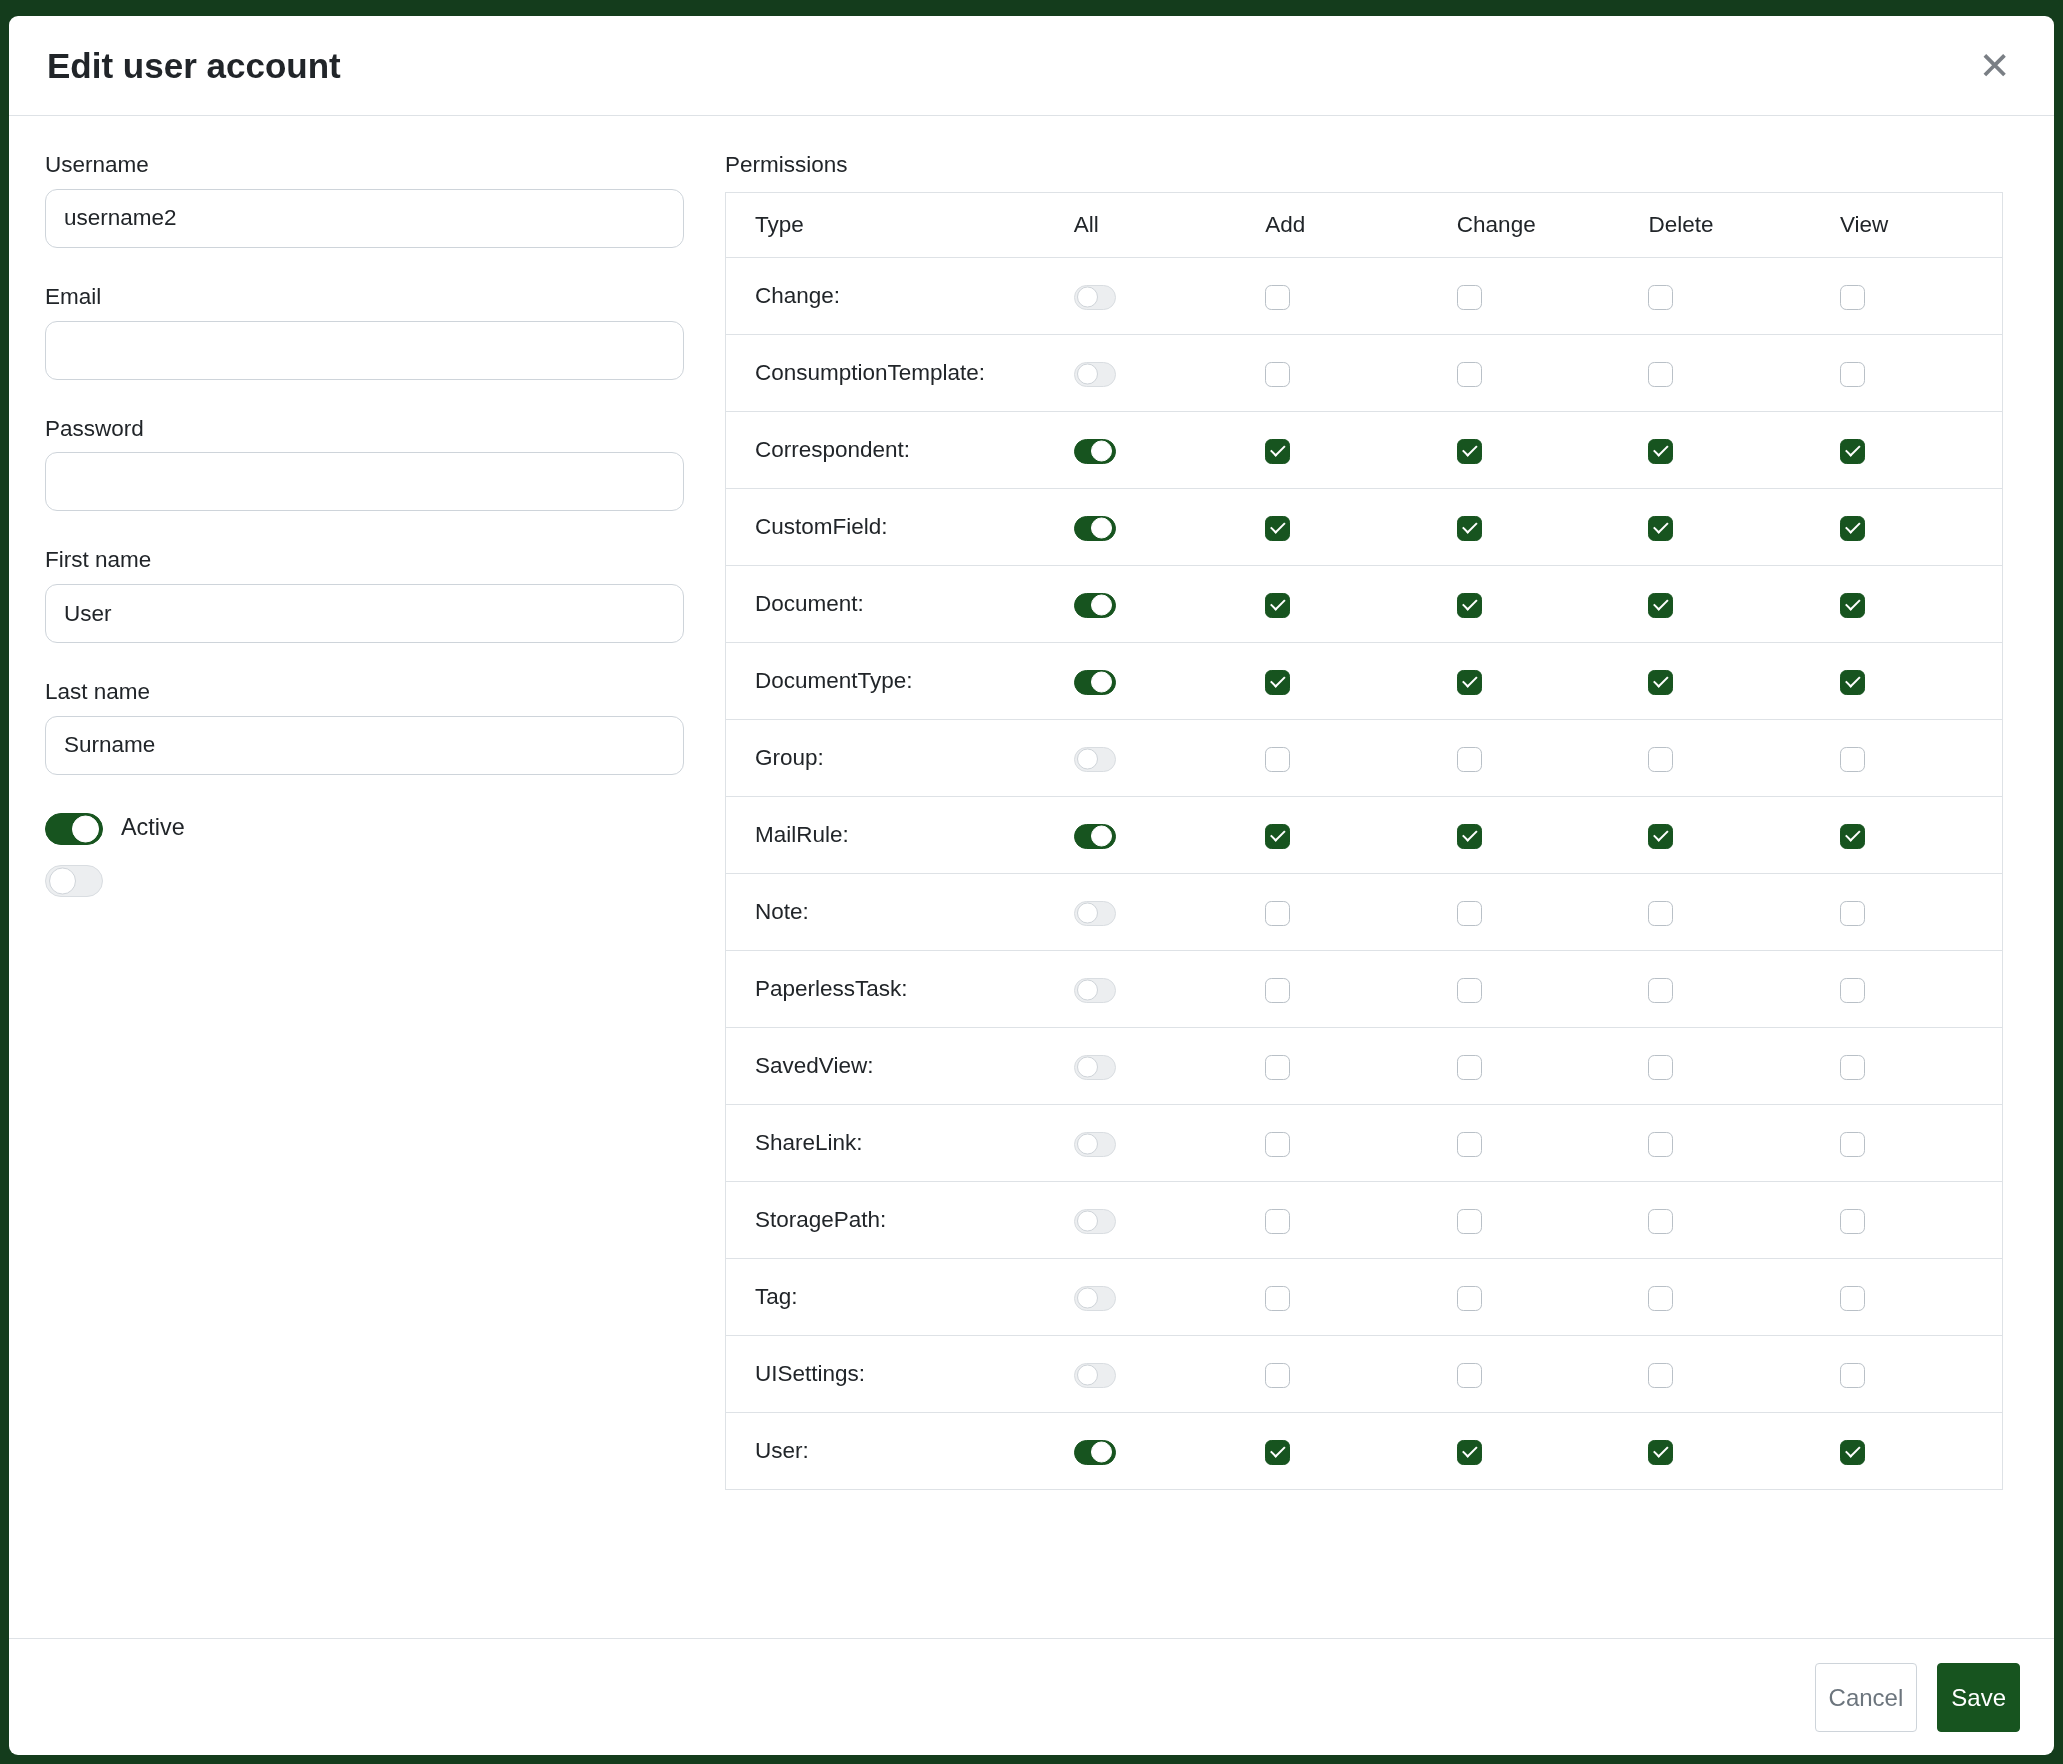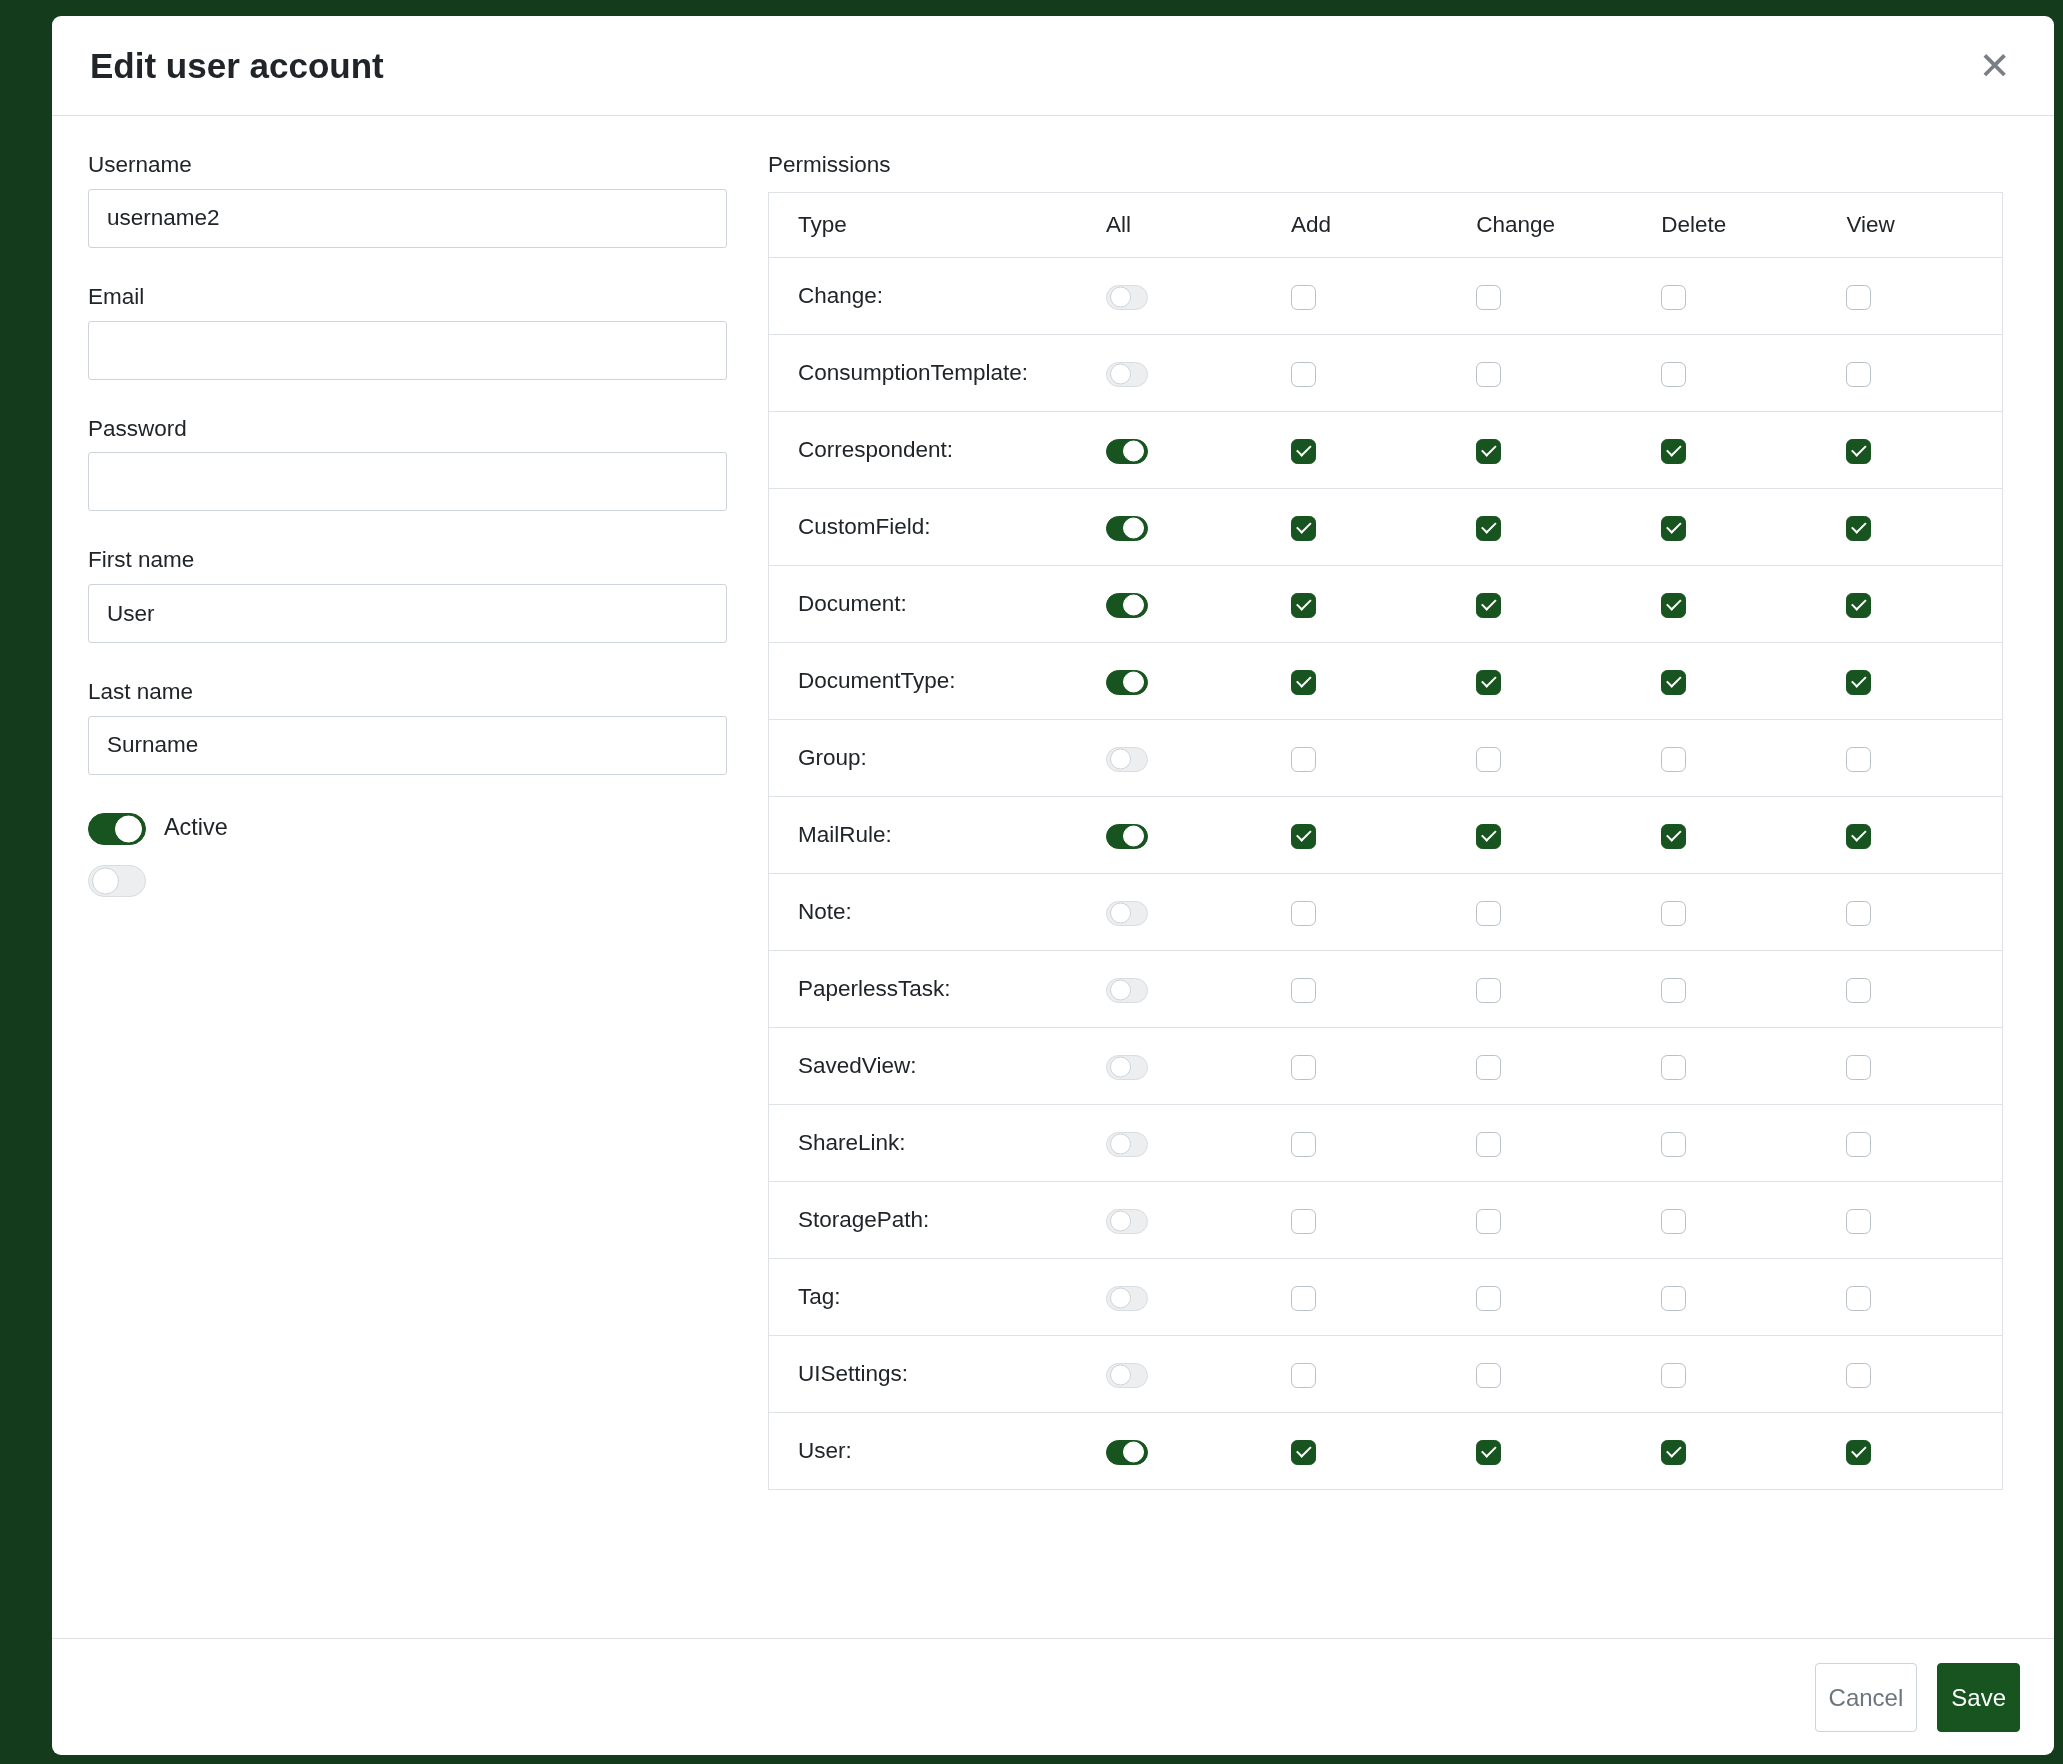--- a/index.html
+++ b/index.html
@@ -9,35 +9,35 @@
     --input-border:#ced4da;
     --text:#212529;
     --muted:#6c757d;
   }
   *{box-sizing:border-box;}
   html,body{margin:0;padding:0;width:2063px;height:1764px;overflow:hidden;
     font-family:"Liberation Sans","DejaVu Sans",sans-serif;color:var(--text);}
   body{background:var(--backdrop);position:relative;}
 
   .modal{position:absolute;left:9px;right:9px;top:16px;bottom:9px;
-    background:#fff;border-radius:9px;display:flex;flex-direction:column;overflow:hidden;margin-left:43px;}
+    background:#fff;border-radius:9px;display:flex;flex-direction:column;overflow:hidden;}
 
   .modal-header{display:flex;align-items:center;justify-content:space-between;
     padding:27px 38px;border-bottom:0.9px solid var(--border);flex:0 0 auto;}
   .modal-title{font-size:35px;font-weight:700;line-height:45px;margin:0;}
   .close-btn{background:none;border:none;cursor:pointer;font-size:38px;line-height:38px;
     color:#7a7f85;padding:0 5.4px;font-family:inherit;font-weight:300;}
 
   .modal-body{flex:1 1 auto;display:flex;padding:36px 51px 18px 36px;gap:41px;overflow:hidden;}
   .left-col{flex:0 0 639px;width:639px;}
   .right-col{flex:1 1 auto;min-width:0;}
 
   .form-label{font-size:22.5px;margin:0 0 10.8px 0;color:var(--text);}
   .form-group{margin-bottom:36px;}
-  .text-input{width:100%;height:59px;border:0.9px solid var(--input-border);border-radius:3px;
+  .text-input{width:100%;height:59px;border:0.9px solid var(--input-border);border-radius:12px;
     padding:0 18px;font-size:22.5px;color:var(--text);background:#fff;font-family:inherit;outline:none;}
 
   
   .toggle{display:inline-block;position:relative;background:#eceef0;border:0.9px solid #d9dde1;
     border-radius:899px;vertical-align:middle;cursor:pointer;}
   .toggle::after{content:"";position:absolute;background:#fff;border:0.9px solid #cfd4d9;
     border-radius:50%;top:50%;transform:translateY(-50%);left:2.7px;}
   .toggle.on{background:var(--accent);border-color:var(--accent);}
   .toggle.on::after{left:auto;right:2.7px;border-color:#fff;}
   .toggle-lg{width:58px;height:32px;}

